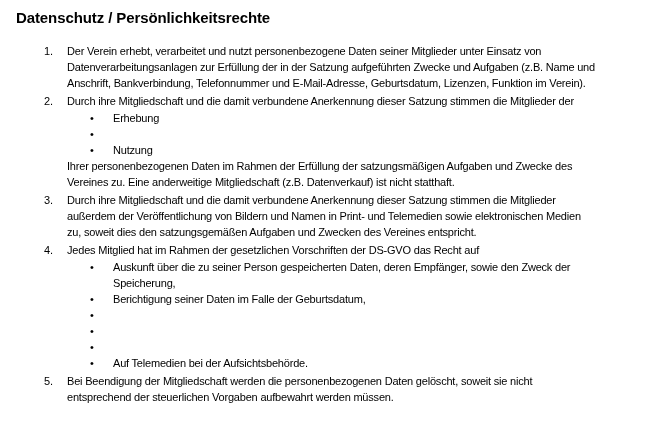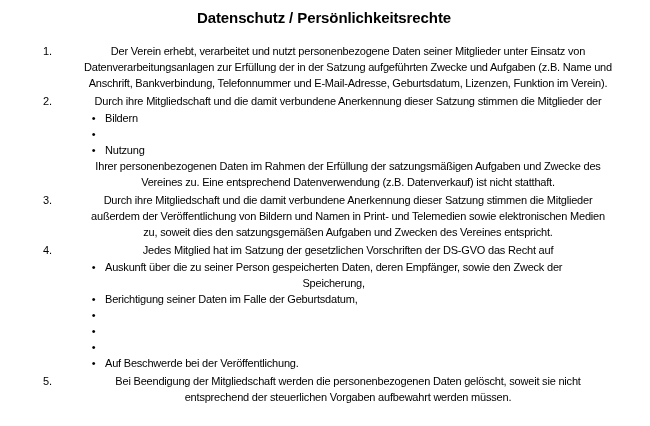--- a/index.html
+++ b/index.html
@@ -4,23 +4,22 @@
 <style>
   html, body { margin:0; padding:0; background:#ffffff; }
   body {
     width:650px; height:426px; overflow:hidden;
     color:#000000;
     font-family:"Liberation Sans", sans-serif;
   }
   .page {
     box-sizing:border-box;
     width:650px; height:426px;
-    padding:9px 10px 0 8px;
+    padding:9px 10px 0 16px;
     background:#ffffff;
-    text-align:center;
   }
   .title {
     margin:0;
     font-size:15px;
     line-height:18px;
     font-weight:700;
     letter-spacing:-0.1px;
     white-space:nowrap;
   }
   .items {
@@ -55,51 +54,51 @@
     </div>
   </li>
 
   <li class="item">
     <span class="num">2.</span>
     <div class="ibody">
       <div class="text">Durch ihre Mitgliedschaft und die damit verbundene Anerkennung dieser Satzung stimmen die Mitglieder der</div>
       <ul class="bullets">
   <li class="bullet">
     <span class="dot">•</span>
-    <span class="btext">Bildern</span>
+    <span class="btext">Erhebung</span>
   </li>
 
   <li class="bullet">
     <span class="dot">•</span>
   </li>
 
   <li class="bullet">
     <span class="dot">•</span>
     <span class="btext">Nutzung</span>
   </li>
 </ul>
       <div class="cont">Ihrer personenbezogenen Daten im Rahmen der Erfüllung der satzungsmäßigen Aufgaben und Zwecke des
-Vereines zu. Eine entsprechend Datenverwendung (z.B. Datenverkauf) ist nicht statthaft.</div>
+Vereines zu. Eine anderweitige Mitgliedschaft (z.B. Datenverkauf) ist nicht statthaft.</div>
     </div>
   </li>
 
   <li class="item">
     <span class="num">3.</span>
     <div class="ibody">
       <div class="text">Durch ihre Mitgliedschaft und die damit verbundene Anerkennung dieser Satzung stimmen die Mitglieder
 außerdem der Veröffentlichung von Bildern und Namen in Print- und Telemedien sowie elektronischen Medien
 zu, soweit dies den satzungsgemäßen Aufgaben und Zwecken des Vereines entspricht.</div>
 
     </div>
   </li>
 
   <li class="item">
     <span class="num">4.</span>
     <div class="ibody">
-      <div class="text">Jedes Mitglied hat im Satzung der gesetzlichen Vorschriften der DS-GVO das Recht auf</div>
+      <div class="text">Jedes Mitglied hat im Rahmen der gesetzlichen Vorschriften der DS-GVO das Recht auf</div>
       <ul class="bullets">
   <li class="bullet">
     <span class="dot">•</span>
     <span class="btext">Auskunft über die zu seiner Person gespeicherten Daten, deren Empfänger, sowie den Zweck der
 Speicherung,</span>
   </li>
 
   <li class="bullet">
     <span class="dot">•</span>
     <span class="btext">Berichtigung seiner Daten im Falle der Geburtsdatum,</span>
@@ -112,21 +111,21 @@
   <li class="bullet">
     <span class="dot">•</span>
   </li>
 
   <li class="bullet">
     <span class="dot">•</span>
   </li>
 
   <li class="bullet">
     <span class="dot">•</span>
-    <span class="btext">Auf Beschwerde bei der Veröffentlichung.</span>
+    <span class="btext">Auf Telemedien bei der Aufsichtsbehörde.</span>
   </li>
 </ul>
 
     </div>
   </li>
 
   <li class="item">
     <span class="num">5.</span>
     <div class="ibody">
       <div class="text">Bei Beendigung der Mitgliedschaft werden die personenbezogenen Daten gelöscht, soweit sie nicht

